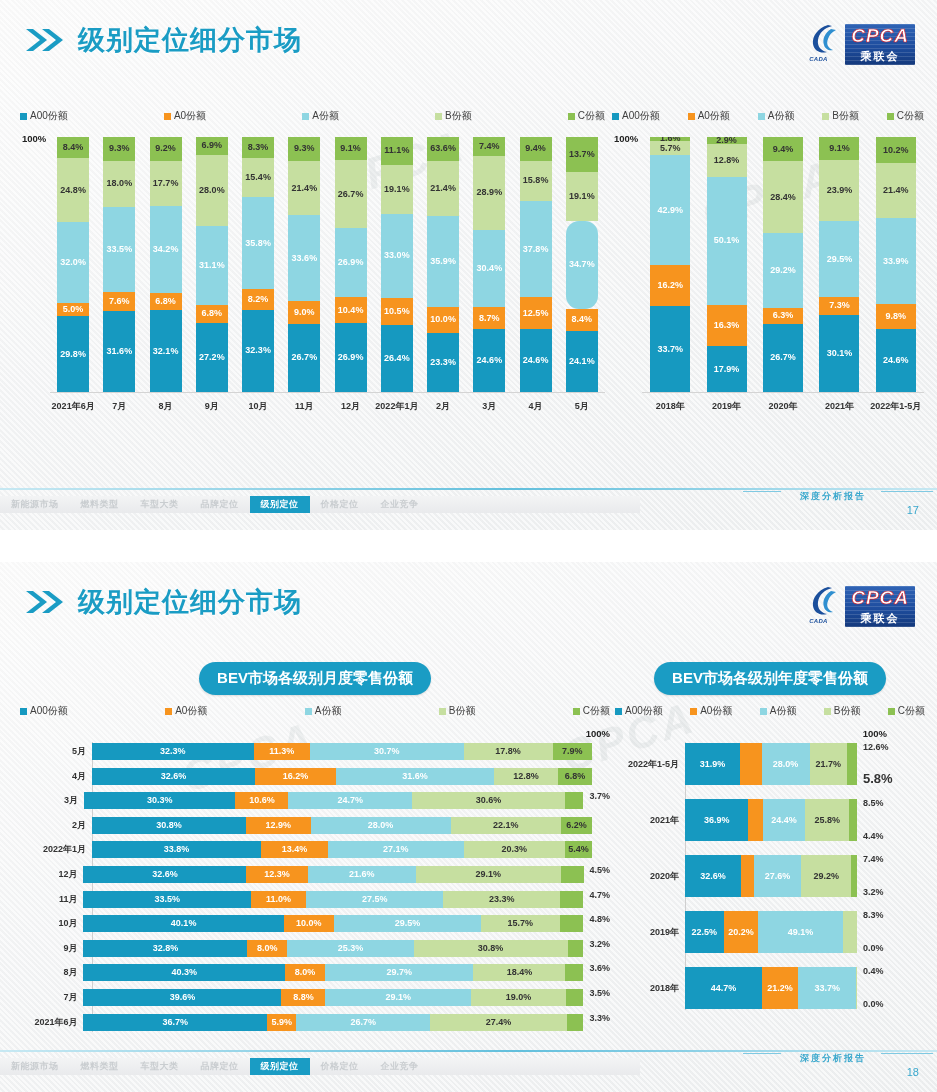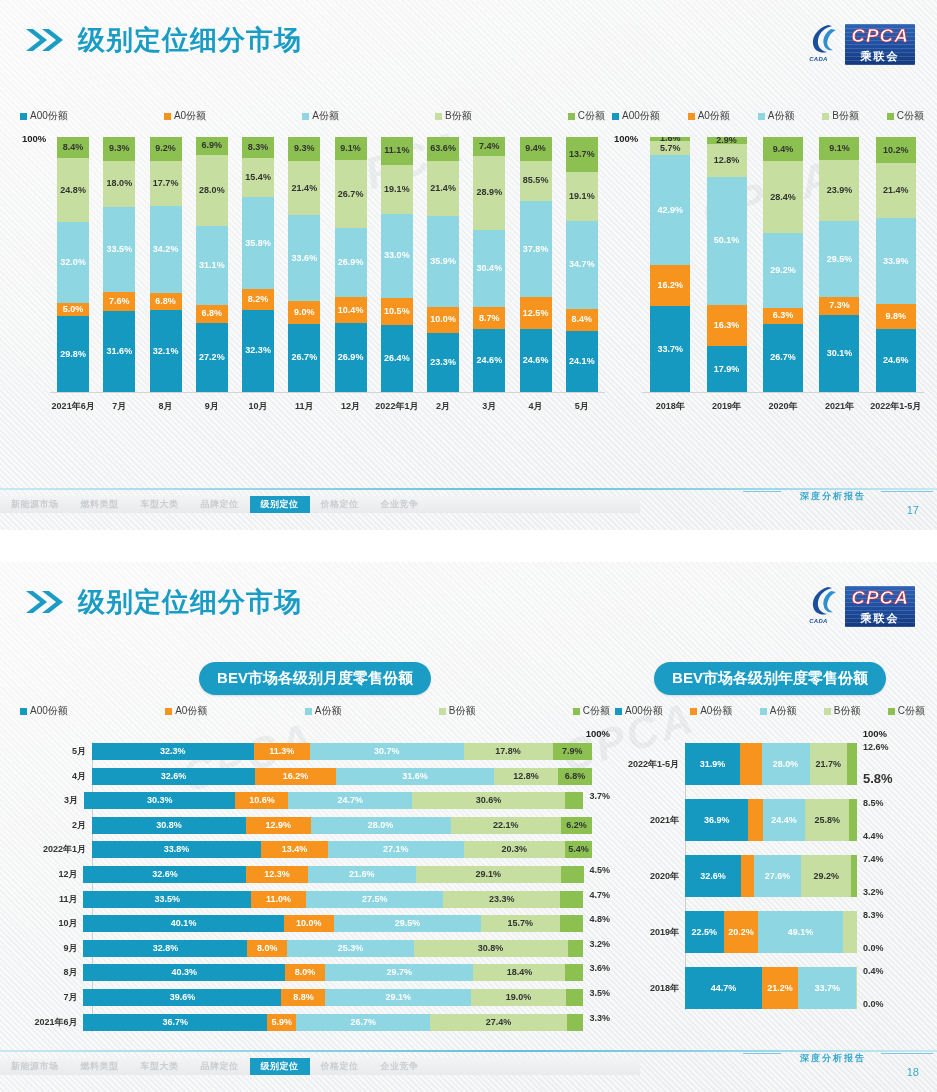--- a/index.html
+++ b/index.html
@@ -260,31 +260,31 @@
                 <div class="vseg" style="height: 18.87px; background: rgb(140, 193, 82); color: rgb(51, 51, 51);">7.4%</div>
                 <div class="vseg" style="height: 73.695px; background: rgb(198, 223, 160); color: rgb(51, 51, 51);">28.9%</div>
                 <div class="vseg" style="height: 77.52px; background: rgb(142, 214, 226); color: rgb(255, 255, 255);">30.4%</div>
                 <div class="vseg" style="height: 22.185px; background: rgb(247, 148, 30); color: rgb(255, 255, 255);">8.7%</div>
                 <div class="vseg" style="height: 62.73px; background: rgb(22, 153, 192); color: rgb(255, 255, 255);">24.6%</div>
               </div>
             </div>
             <div class="vcol">
               <div class="vbar" style="width: 32px;">
                 <div class="vseg" style="height: 23.97px; background: rgb(140, 193, 82); color: rgb(51, 51, 51);">9.4%</div>
-                <div class="vseg" style="height: 40.29px; background: rgb(198, 223, 160); color: rgb(51, 51, 51);">85.5%</div>
+                <div class="vseg" style="height: 40.29px; background: rgb(198, 223, 160); color: rgb(51, 51, 51);">15.8%</div>
                 <div class="vseg" style="height: 96.39px; background: rgb(142, 214, 226); color: rgb(255, 255, 255);">37.8%</div>
                 <div class="vseg" style="height: 31.875px; background: rgb(247, 148, 30); color: rgb(255, 255, 255);">12.5%</div>
                 <div class="vseg" style="height: 62.73px; background: rgb(22, 153, 192); color: rgb(255, 255, 255);">24.6%</div>
               </div>
             </div>
             <div class="vcol">
               <div class="vbar" style="width: 32px;">
                 <div class="vseg" style="height: 34.935px; background: rgb(140, 193, 82); color: rgb(51, 51, 51);">13.7%</div>
                 <div class="vseg" style="height: 48.705px; background: rgb(198, 223, 160); color: rgb(51, 51, 51);">19.1%</div>
-                <div class="vseg" style="height: 88.485px; background: rgb(142, 214, 226); color: rgb(255, 255, 255);">34.7%</div>
+                <div class="vseg" style="height: 88.485px; background: rgb(142, 214, 226); color: rgb(255, 255, 255); border-radius: 13px;">34.7%</div>
                 <div class="vseg" style="height: 21.42px; background: rgb(247, 148, 30); color: rgb(255, 255, 255);">8.4%</div>
                 <div class="vseg" style="height: 61.455px; background: rgb(22, 153, 192); color: rgb(255, 255, 255);">24.1%</div>
               </div>
             </div>
           </div>
           <div class="vaxis-line"></div>
           <div class="vticks">
             <div class="vtick">2021年6月</div>
             <div class="vtick">7月</div>
             <div class="vtick">8月</div>

